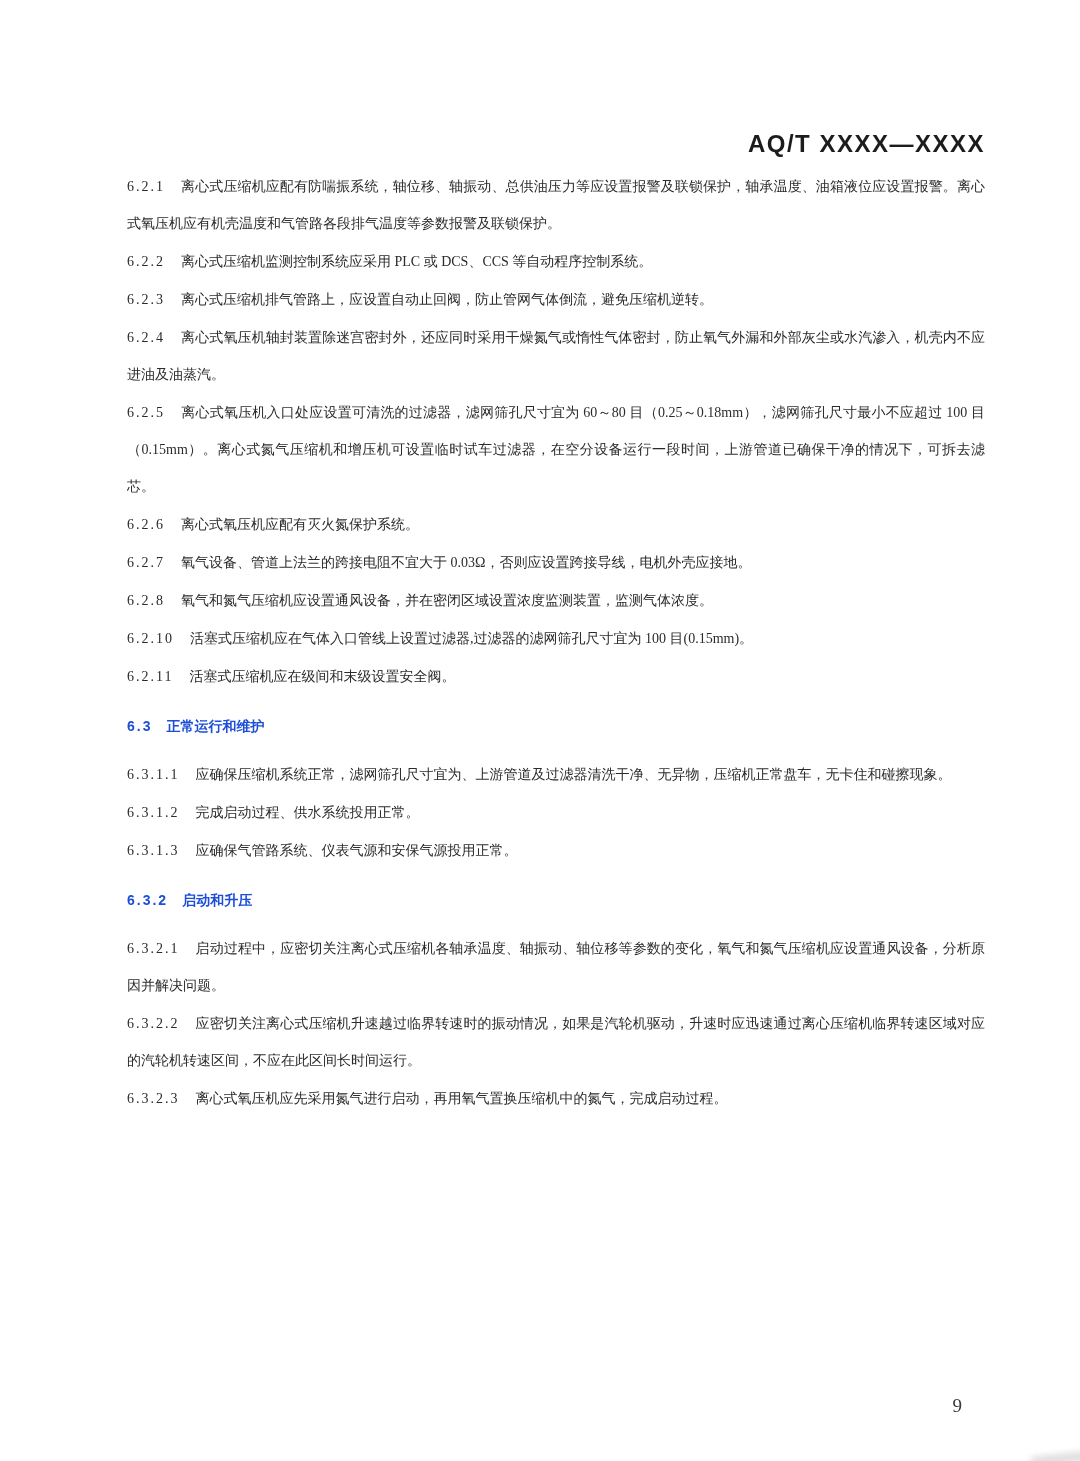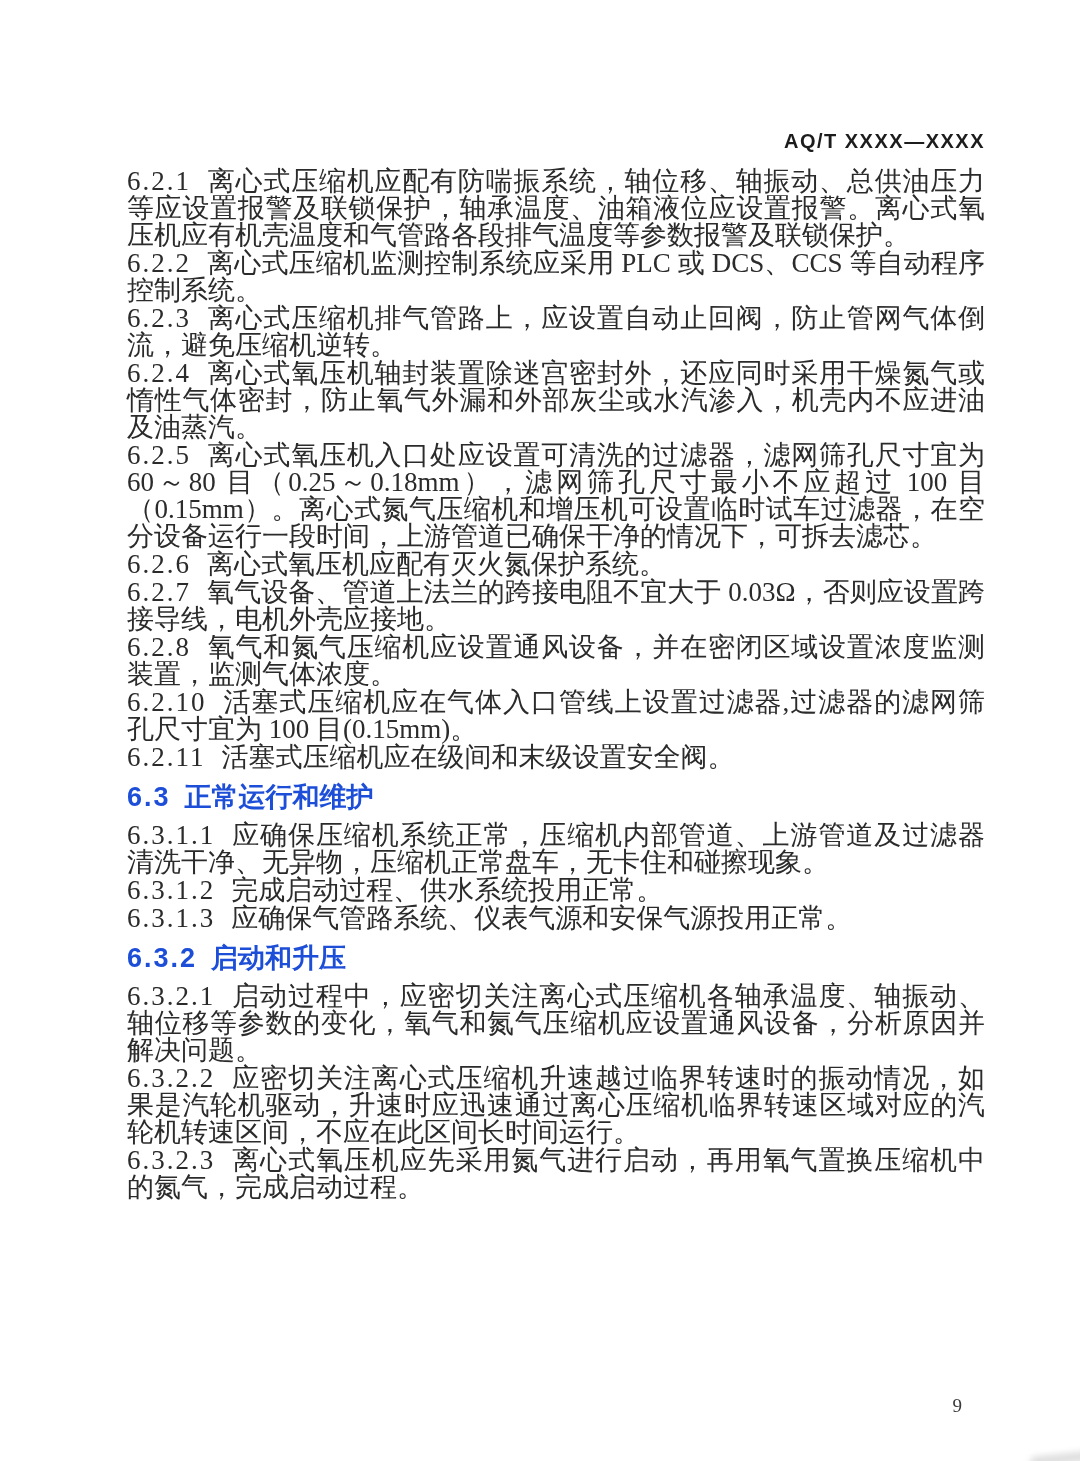--- a/index.html
+++ b/index.html
@@ -14,36 +14,36 @@
     background: #ffffff;
     overflow: hidden;
     font-family: "Liberation Serif", serif;
     color: #2b2b2b;
   }
   .doc-header {
     position: absolute;
     top: 130px;
     right: 95px;
     font-family: "Liberation Sans", sans-serif;
-    font-size: 20px;
+    font-size: 24px;
     font-weight: 600;
     letter-spacing: 1.5px;
     color: #1c1c1c;
     white-space: nowrap;
   }
   .doc-body {
     position: absolute;
     top: 168px;
     left: 127px;
     width: 858px;
   }
   .para {
     margin: 0 0 1px 0;
-    font-size: 27px;
-    line-height: 27px;
+    font-size: 14px;
+    line-height: 37px;
     text-align: justify;
     text-justify: inter-ideograph;
     color: #2b2b2b;
   }
   .para .num {
     letter-spacing: 2px;
     margin-right: 16px;
     white-space: nowrap;
   }
   .para.heading {
@@ -86,21 +86,21 @@
       <p class="para body"><span class="num">6.2.2</span><span class="txt">离心式压缩机监测控制系统应采用 PLC 或 DCS、CCS 等自动程序控制系统。</span></p>
       <p class="para body"><span class="num">6.2.3</span><span class="txt">离心式压缩机排气管路上，应设置自动止回阀，防止管网气体倒流，避免压缩机逆转。</span></p>
       <p class="para body"><span class="num">6.2.4</span><span class="txt">离心式氧压机轴封装置除迷宫密封外，还应同时采用干燥氮气或惰性气体密封，防止氧气外漏和外部灰尘或水汽渗入，机壳内不应进油及油蒸汽。</span></p>
       <p class="para body"><span class="num">6.2.5</span><span class="txt">离心式氧压机入口处应设置可清洗的过滤器，滤网筛孔尺寸宜为 60～80 目（0.25～0.18mm），滤网筛孔尺寸最小不应超过 100 目（0.15mm）。离心式氮气压缩机和增压机可设置临时试车过滤器，在空分设备运行一段时间，上游管道已确保干净的情况下，可拆去滤芯。</span></p>
       <p class="para body"><span class="num">6.2.6</span><span class="txt">离心式氧压机应配有灭火氮保护系统。</span></p>
       <p class="para body"><span class="num">6.2.7</span><span class="txt">氧气设备、管道上法兰的跨接电阻不宜大于 0.03Ω，否则应设置跨接导线，电机外壳应接地。</span></p>
       <p class="para body"><span class="num">6.2.8</span><span class="txt">氧气和氮气压缩机应设置通风设备，并在密闭区域设置浓度监测装置，监测气体浓度。</span></p>
       <p class="para body"><span class="num">6.2.10</span><span class="txt">活塞式压缩机应在气体入口管线上设置过滤器,过滤器的滤网筛孔尺寸宜为 100 目(0.15mm)。</span></p>
       <p class="para body"><span class="num">6.2.11</span><span class="txt">活塞式压缩机应在级间和末级设置安全阀。</span></p>
       <p class="para heading"><span class="num">6.3</span><span class="txt">正常运行和维护</span></p>
-      <p class="para body"><span class="num">6.3.1.1</span><span class="txt">应确保压缩机系统正常，压缩机内部管道、上游管道及过滤器清洗干净、无异物，压缩机正常盘车，无卡住和碰擦现象。</span></p>
+      <p class="para body"><span class="num">6.3.1.1</span><span class="txt">应确保压缩机系统正常，滤网筛孔尺寸宜为、上游管道及过滤器清洗干净、无异物，压缩机正常盘车，无卡住和碰擦现象。</span></p>
       <p class="para body"><span class="num">6.3.1.2</span><span class="txt">完成启动过程、供水系统投用正常。</span></p>
       <p class="para body"><span class="num">6.3.1.3</span><span class="txt">应确保气管路系统、仪表气源和安保气源投用正常。</span></p>
       <p class="para heading"><span class="num">6.3.2</span><span class="txt">启动和升压</span></p>
       <p class="para body"><span class="num">6.3.2.1</span><span class="txt">启动过程中，应密切关注离心式压缩机各轴承温度、轴振动、轴位移等参数的变化，氧气和氮气压缩机应设置通风设备，分析原因并解决问题。</span></p>
       <p class="para body"><span class="num">6.3.2.2</span><span class="txt">应密切关注离心式压缩机升速越过临界转速时的振动情况，如果是汽轮机驱动，升速时应迅速通过离心压缩机临界转速区域对应的汽轮机转速区间，不应在此区间长时间运行。</span></p>
       <p class="para body"><span class="num">6.3.2.3</span><span class="txt">离心式氧压机应先采用氮气进行启动，再用氧气置换压缩机中的氮气，完成启动过程。</span></p>
     </div>
 
   <div class="page-number">9</div>
 

